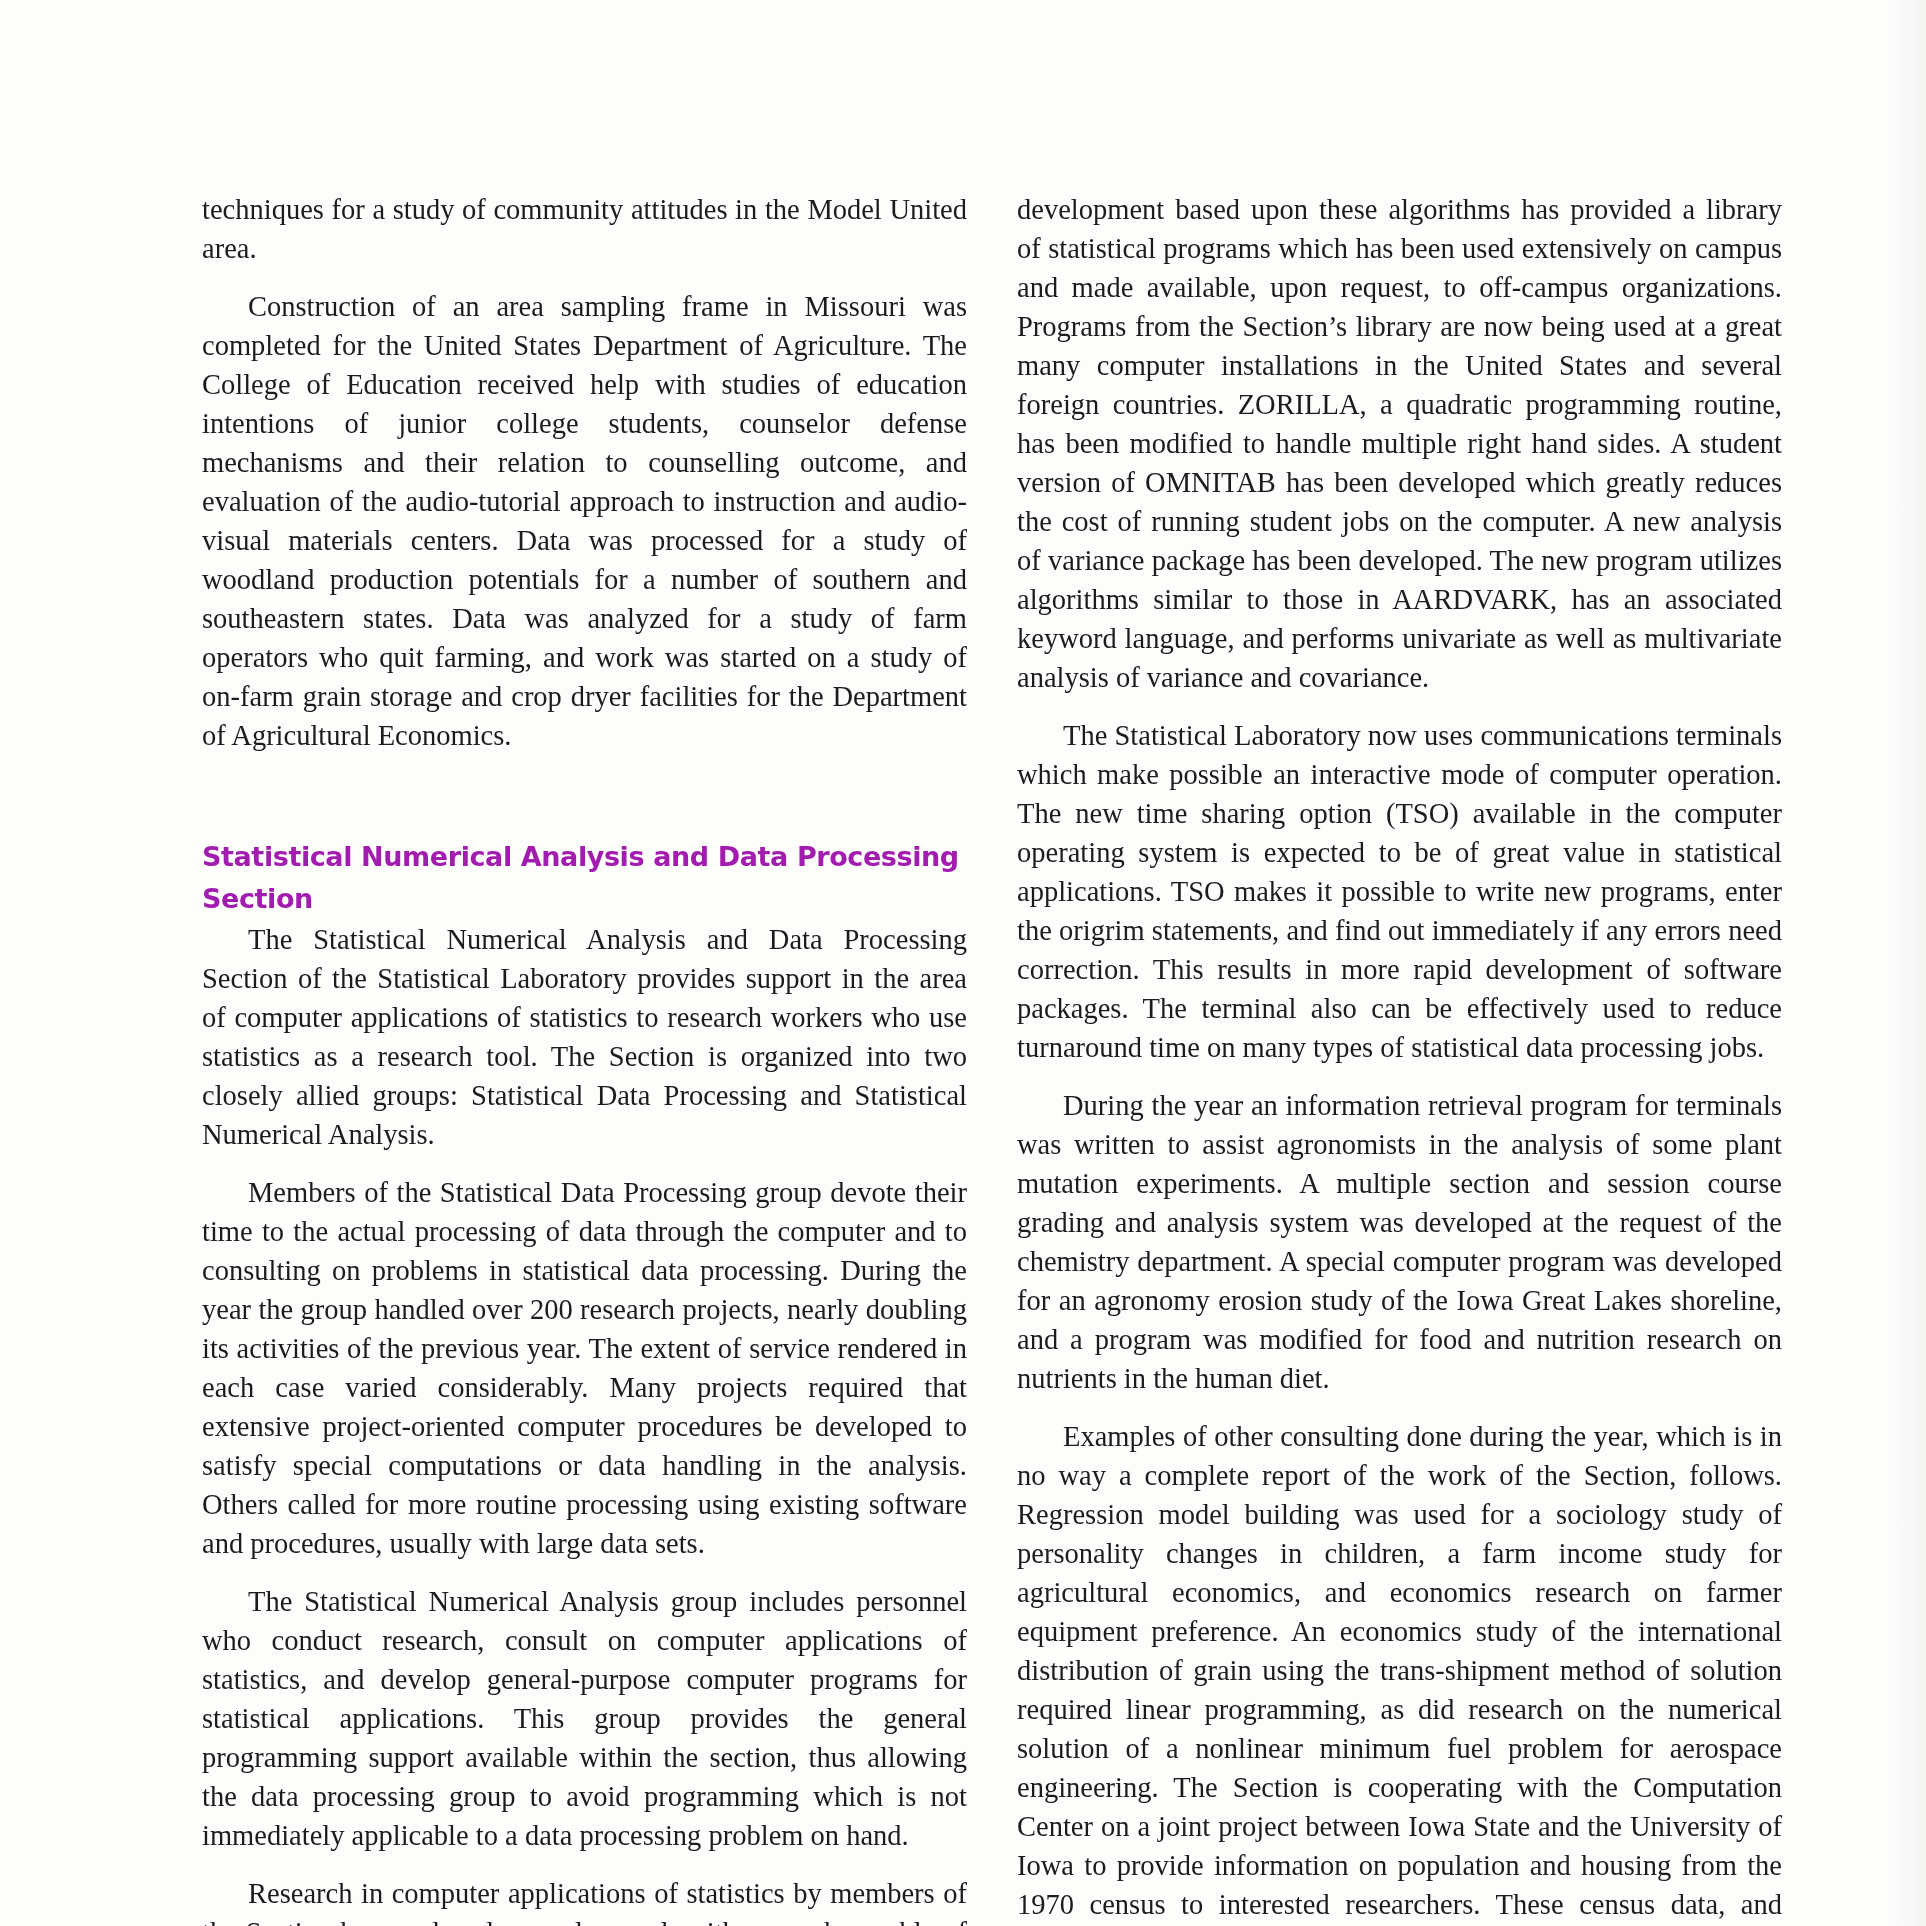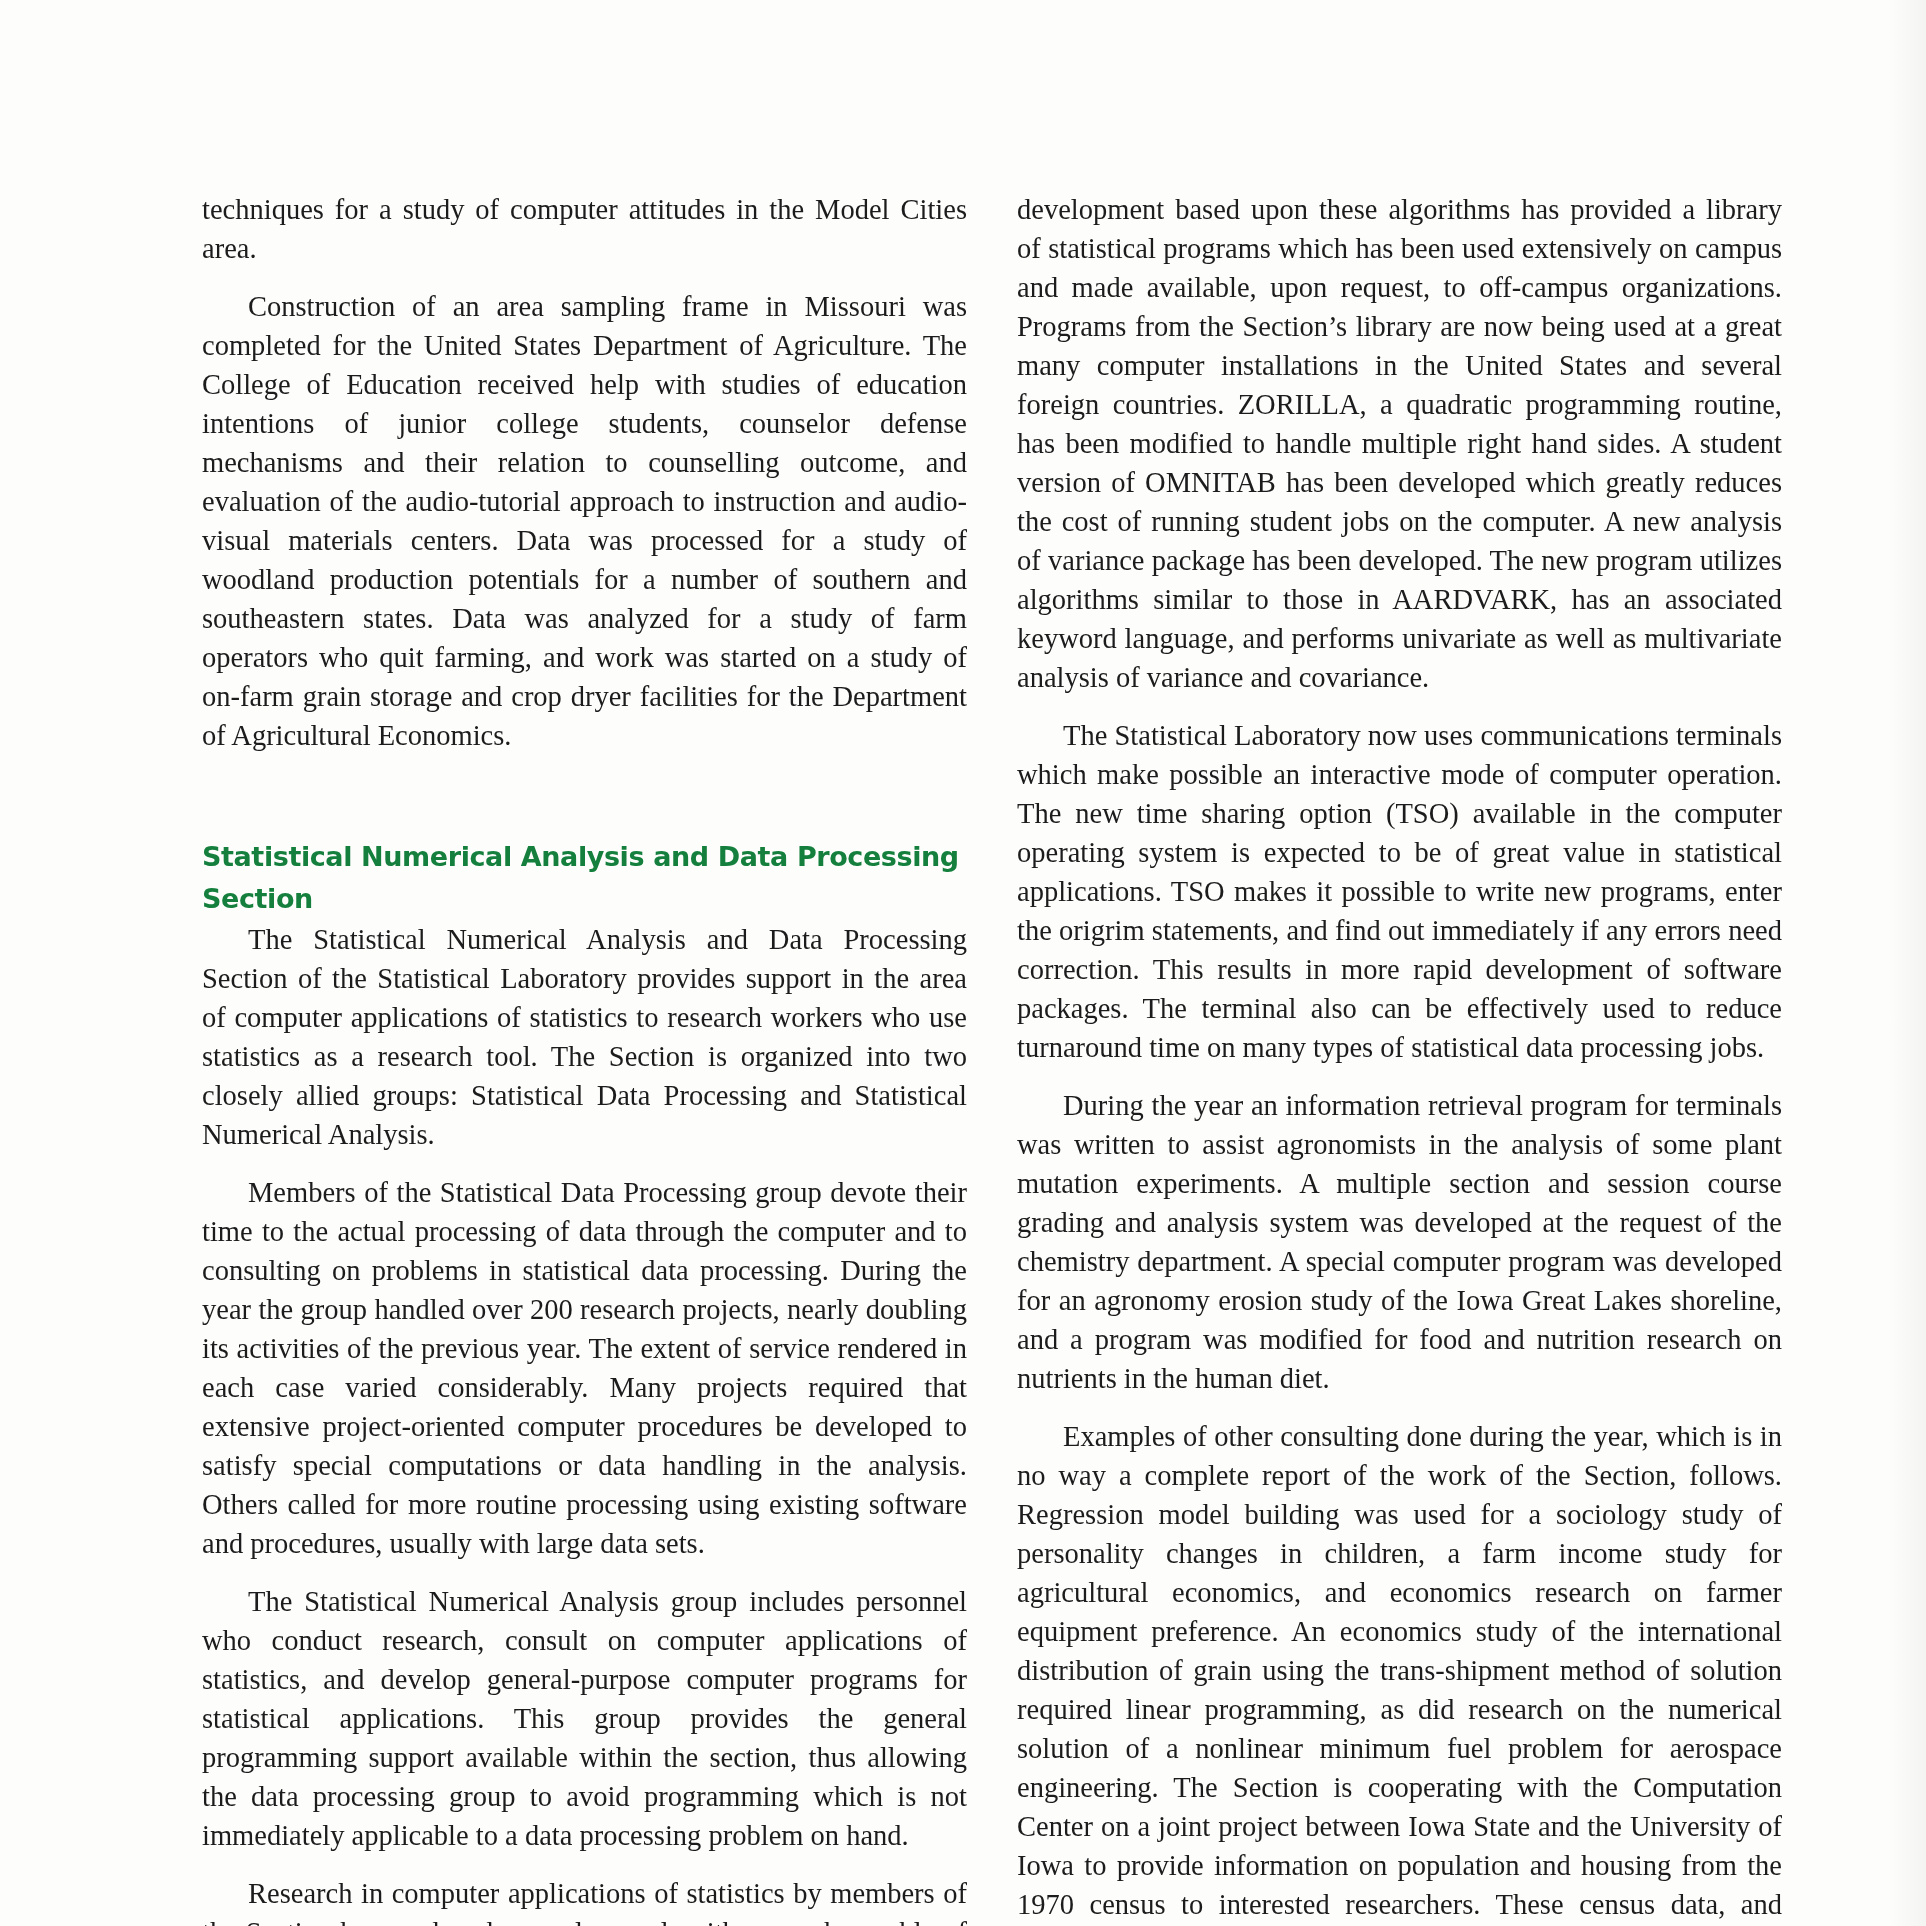--- a/index.html
+++ b/index.html
@@ -19,30 +19,30 @@
     text-align: justify;
   }
   .col-left { left: 202px; }
   .col-right { left: 1017px; }
   .para { margin: 0 0 19px 0; text-indent: 46px; hyphens: manual; }
   .para.no-indent { text-indent: 0; }
   .heading {
     font-family: "DejaVu Sans", "Liberation Sans", sans-serif;
     font-weight: bold; font-size: 27px; line-height: 42px;
     margin: 81px 0 0 0; letter-spacing: -0.4px; text-align: left;
-    color: #15803d;
+    color: #a21caf;
   }
 </style>
 </head>
 <body>
 
 <div class="page-shade"></div>
 
 <div class="column col-left">
-  <p class="para no-indent">techniques for a study of computer attitudes in the Model Cities area.</p>
+  <p class="para no-indent">techniques for a study of community attitudes in the Model United area.</p>
   <p class="para">Construction of an area sampling frame in Missouri was completed for the United States Department of Agriculture. The College of Education received help with studies of education intentions of junior college students, counselor defense mechanisms and their relation to counselling outcome, and evaluation of the audio-tutorial approach to instruction and audio-visual materials centers. Data was processed for a study of woodland production potentials for a number of southern and southeastern states. Data was analyzed for a study of farm operators who quit farming, and work was started on a study of on-farm grain storage and crop dryer facilities for the Department of Agricultural Economics.</p>
   <h2 class="heading">Statistical Numerical Analysis and Data Processing Section</h2>
   <p class="para">The Statistical Numerical Analysis and Data Processing Section of the Statistical Laboratory provides support in the area of computer applications of statistics to research workers who use statistics as a research tool. The Section is organized into two closely allied groups: Statistical Data Processing and Statistical Numerical Analysis.</p>
   <p class="para">Members of the Statistical Data Processing group devote their time to the actual processing of data through the computer and to consulting on problems in statistical data processing. During the year the group handled over 200 research projects, nearly doubling its activities of the previous year. The extent of service rendered in each case varied considerably. Many projects required that extensive project-oriented computer procedures be developed to satisfy special computations or data handling in the analysis. Others called for more routine processing using existing software and procedures, usually with large data sets.</p>
   <p class="para">The Statistical Numerical Analysis group includes personnel who conduct research, consult on computer applications of statistics, and develop general-purpose computer programs for statistical applications. This group provides the general programming support available within the section, thus allowing the data processing group to avoid programming which is not immediately applicable to a data processing problem on hand.</p>
   <p class="para">Research in computer applications of statistics by members of the Section has produced several new algorithms, each capable of solving general classes of problems in statistics. Subsequent computer program</p>
 </div>
 
 <div class="column col-right">
   <p class="para no-indent">development based upon these algorithms has provided a library of statistical programs which has been used extensively on campus and made available, upon request, to off-campus organizations. Programs from the Section’s library are now being used at a great many computer installations in the United States and several foreign countries. ZORILLA, a quadratic programming routine, has been modified to handle multiple right hand sides. A student version of OMNITAB has been developed which greatly reduces the cost of running student jobs on the computer. A new analysis of variance package has been developed. The new program utilizes algorithms similar to those in AARDVARK, has an associated keyword language, and performs univariate as well as multivariate analysis of variance and covariance.</p>

